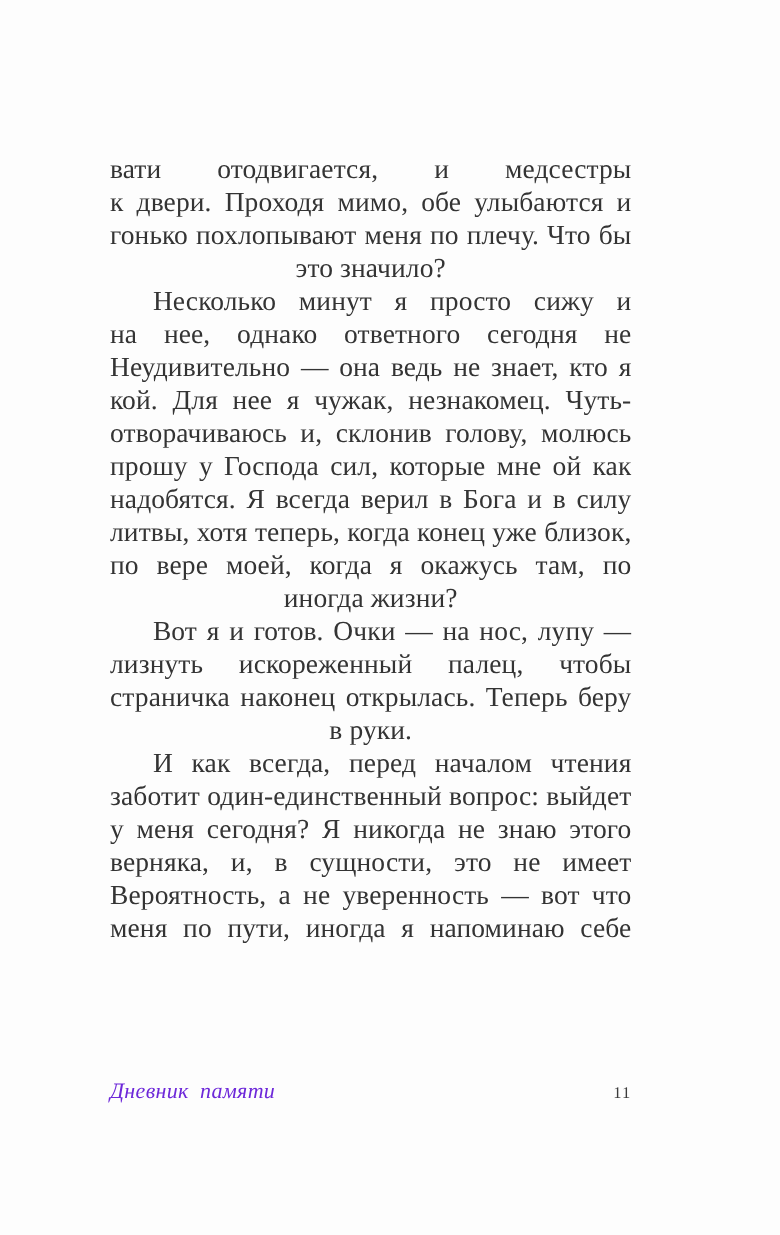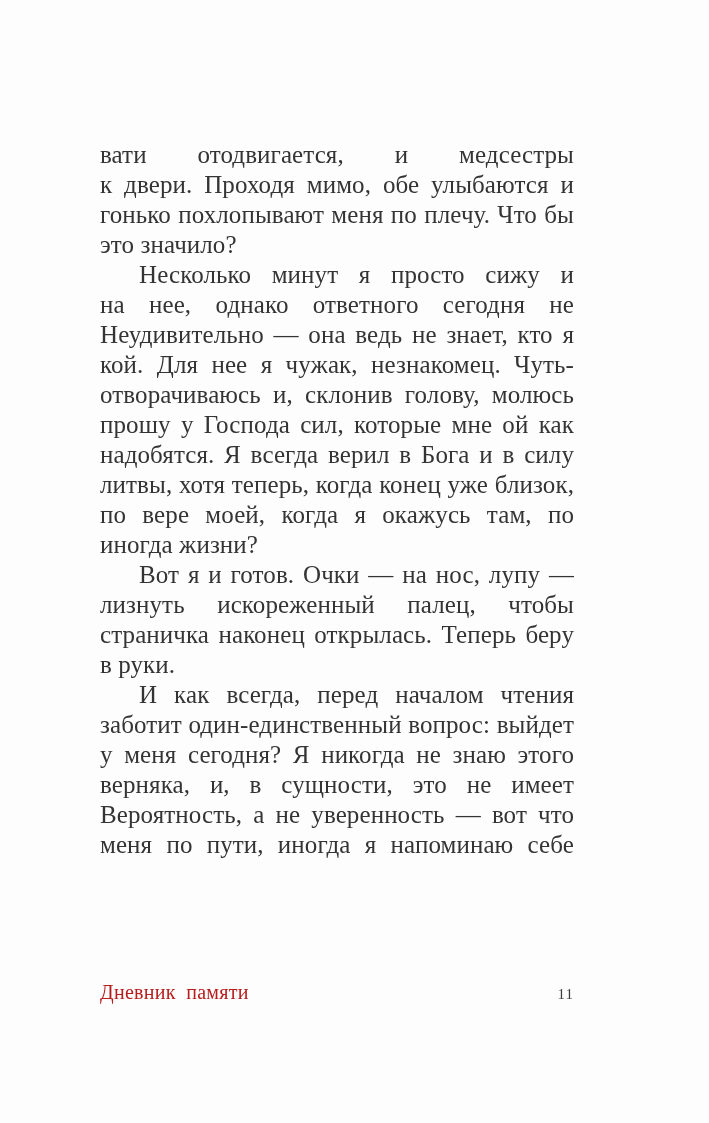--- a/index.html
+++ b/index.html
@@ -39,34 +39,35 @@
     text-align-last: justify;
     text-justify: inter-word;
   }
   .line.indent {
     text-align: justify;
     text-align-last: justify;
     text-justify: inter-word;
     text-indent: 39px;
   }
   .line.end {
-    text-align: left;
+    text-align: center;
   }
   .footer {
     position: absolute;
     left: 100px;
     top: 981px;
     width: 474px;
     display: flex;
     justify-content: space-between;
     align-items: baseline;
   }
   .book-title {
+    font-style: italic;
     font-size: 20px;
-    color: #b91c1c;
+    color: #6d28d9;
     word-spacing: 5px;
     letter-spacing: 0.3px;
   }
   .page-number {
     font-size: 15px;
     color: #3c3c3c;
     letter-spacing: 1px;
   }
 </style>
 </head>

